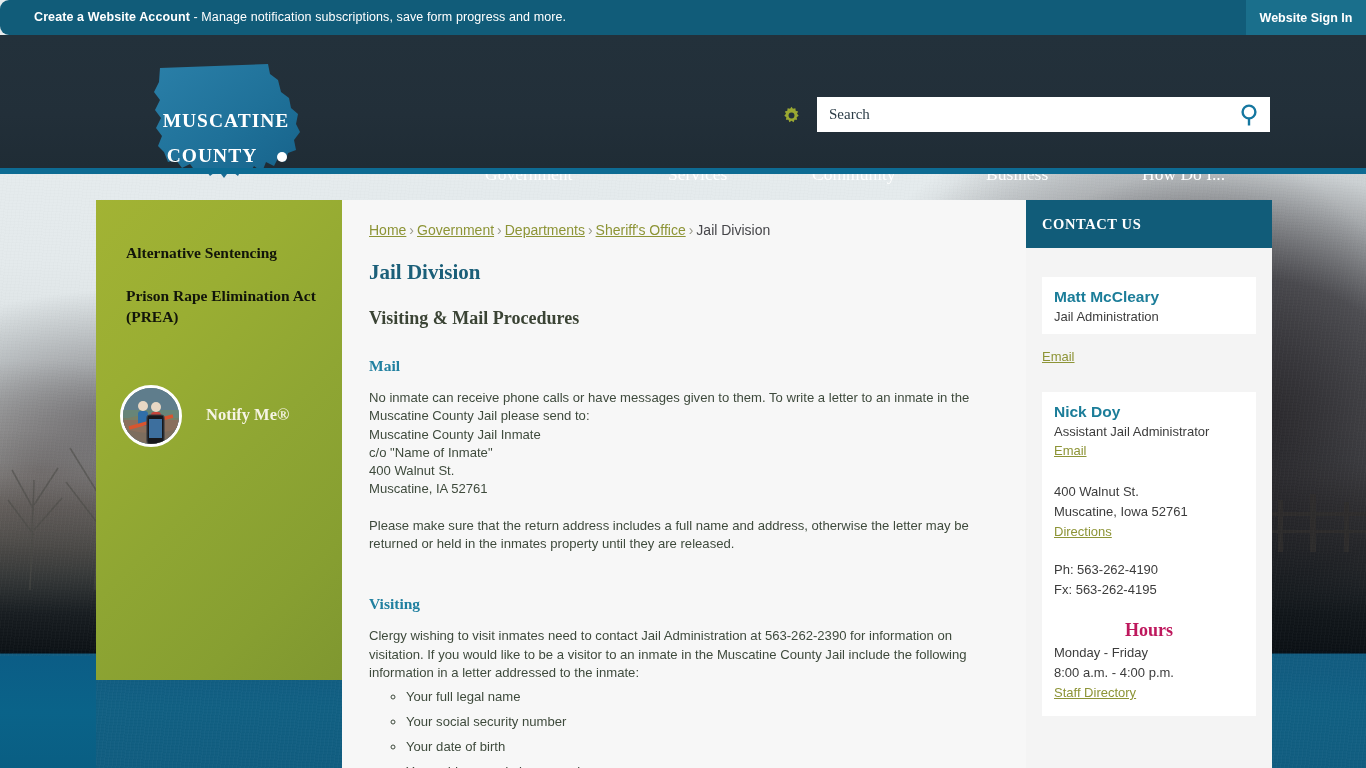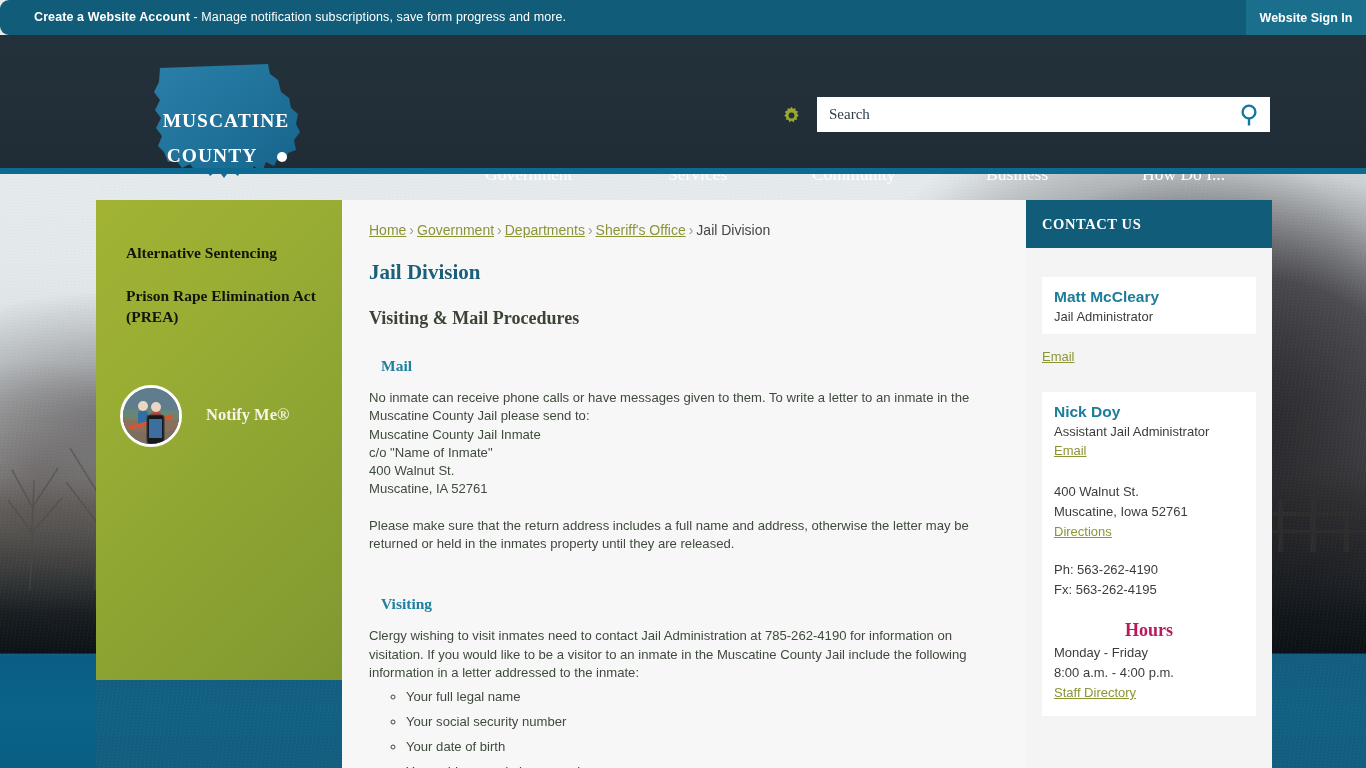--- a/index.html
+++ b/index.html
@@ -169,21 +169,21 @@
   h1#page-title {
     font-family: "Liberation Serif", serif; font-weight: bold;
     font-size: 21px; color: #1b5f79; margin: 0 0 23px 0;
   }
   h2#subtitle {
     font-family: "Liberation Serif", serif; font-weight: bold;
     font-size: 18px; color: #3b4435; margin: 0 0 28px 0;
   }
   h3.section-head {
     font-family: "Liberation Serif", serif; font-weight: bold;
-    font-size: 15.5px; color: #2080a0; margin: 0 0 14px 12px;
+    font-size: 15.5px; color: #2080a0; margin: 0 0 14px 0;
   }
   p.body {
     font-size: 13.1px; color: #3e4a3c; line-height: 18.3px;
     margin: 0 0 18px 0;
   }
   ul.body-list {
     margin: 0; padding-left: 37px; list-style-type: circle;
   }
   ul.body-list li {
     font-size: 13.1px; color: #3e4a3c; line-height: 18px;
@@ -347,38 +347,38 @@
     <p class="body" style="white-space:pre-line">No inmate can receive phone calls or have messages given to them. To write a letter to an inmate in the Muscatine County Jail please send to:
 Muscatine County Jail Inmate
 c/o "Name of Inmate"
 400 Walnut St.
 Muscatine, IA 52761</p>
     <p class="body">Please make sure that the return address includes a full name and address, otherwise the letter may be returned or held in the inmates property until they are released.</p>
 
     <div class="gap-24"></div>
 
     <h3 class="section-head">Visiting</h3>
-    <p class="body" style="margin-bottom:6px">Clergy wishing to visit inmates need to contact Jail Administration at 785-262-4190 for information on visitation. If you would like to be a visitor to an inmate in the Muscatine County Jail include the following information in a letter addressed to the inmate:</p>
+    <p class="body" style="margin-bottom:6px">Clergy wishing to visit inmates need to contact Jail Administration at 563-262-2390 for information on visitation. If you would like to be a visitor to an inmate in the Muscatine County Jail include the following information in a letter addressed to the inmate:</p>
     <ul class="body-list">
       <li>Your full legal name</li>
       <li>Your social security number</li>
       <li>Your date of birth</li>
       <li>Your address and phone number</li>
     </ul>
   </div>
 
   <div id="right-sidebar">
     <div id="contact-header">
       <span id="contact-header-text">CONTACT US</span>
     </div>
 
     <div class="contact-block" style="padding-top:29px">
       <div class="contact-card">
         <div class="contact-name">Matt McCleary</div>
-        <div class="contact-role">Jail Administrator</div>
+        <div class="contact-role">Jail Administration</div>
       </div>
       <div style="height:13px"></div>
       <a class="contact-link">Email</a>
     </div>
 
     <div style="height:26px"></div>
 
     <div class="contact-block">
       <div class="contact-card" style="padding:10px 12px 14px 12px">
         <div class="contact-name">Nick Doy</div>

